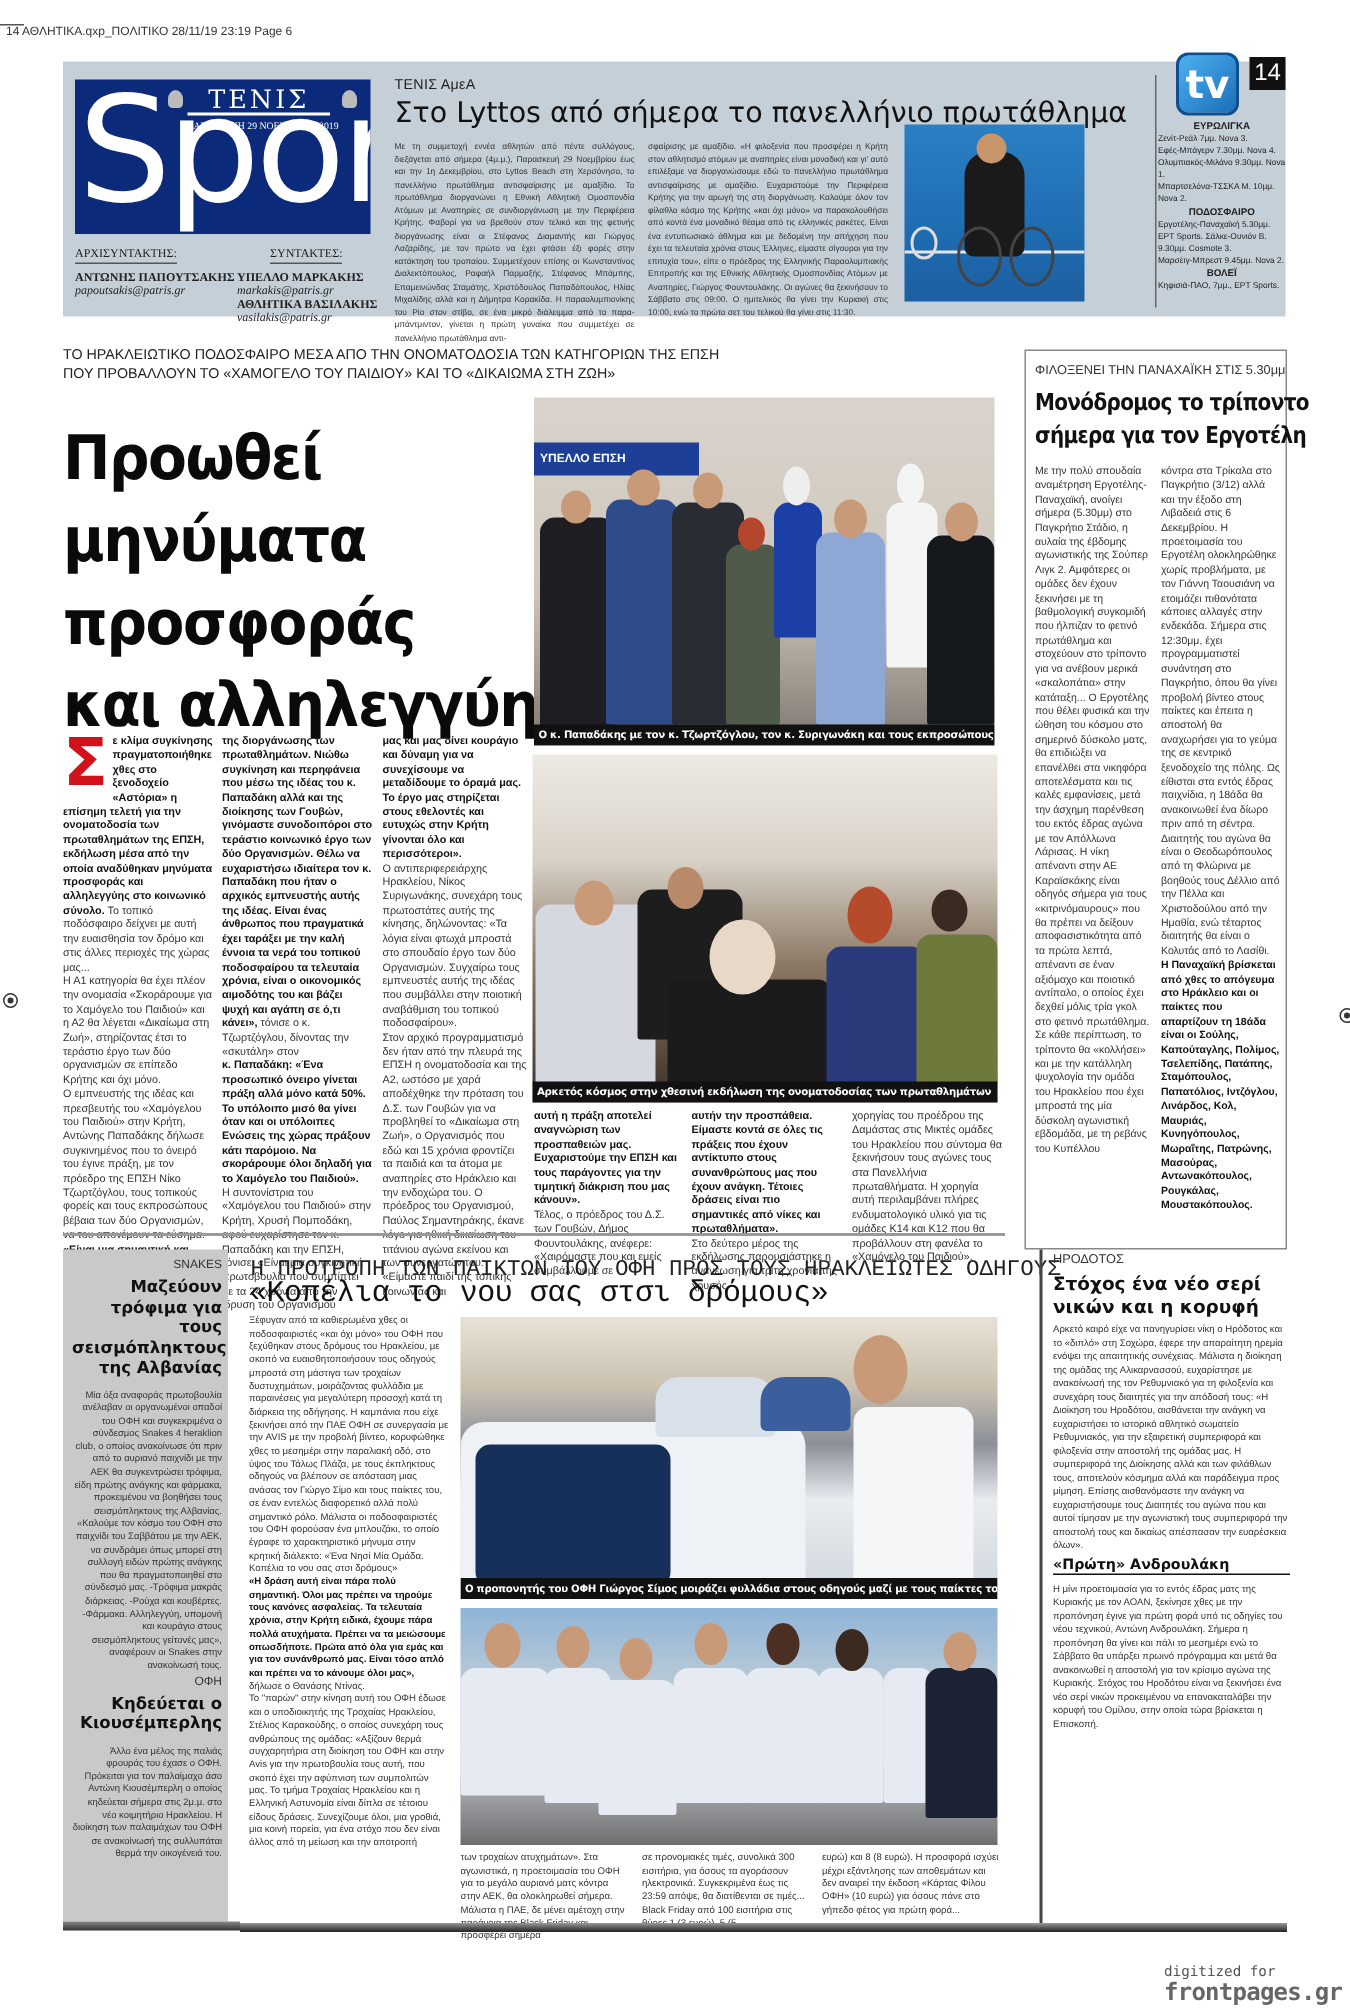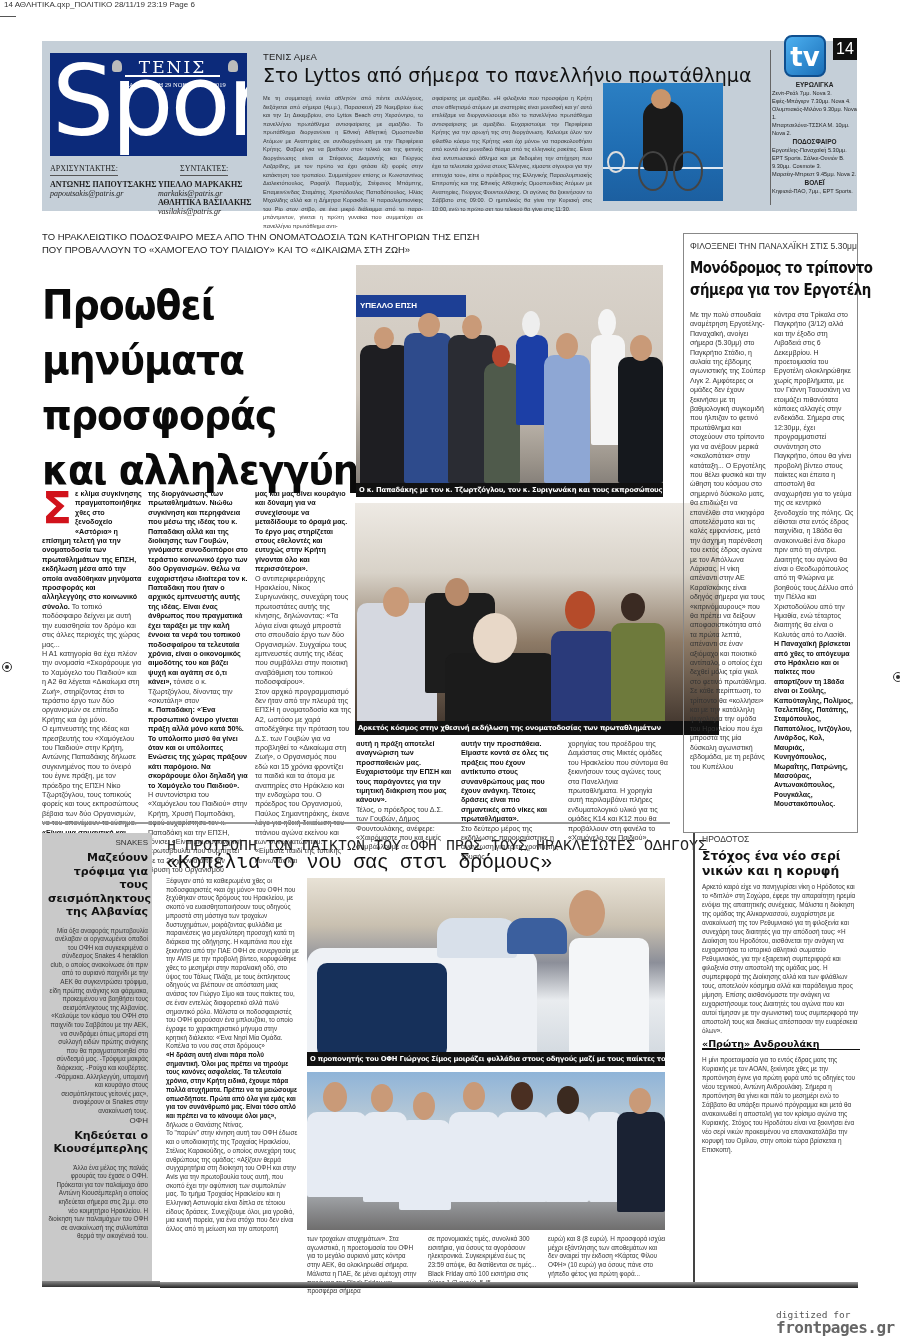--- a/index.html
+++ b/index.html
@@ -1,18 +1,18 @@
 <!DOCTYPE html>
 <html><head>
 <meta charset="utf-8">
 <style>
   * { box-sizing: border-box; margin: 0; padding: 0; }
   body { width: 900px; height: 1344px; background: #fff; font-family: "DejaVu Sans", sans-serif; color: #222; position: relative; overflow: hidden; }
   .abs { position: absolute; }
-  .slug { left: 4px; top: 0; font-size: 8px; color: #333; font-family: "Liberation Sans", sans-serif; }
+  .slug { left: 4px; top: 16px; font-size: 8px; color: #333; font-family: "Liberation Sans", sans-serif; }
   .cropmark { background: #555; }
 
   
   .header-band { left: 42px; top: 41px; width: 815px; height: 170px; background: #c5cfd8; }
   .masthead { left: 50px; top: 53px; width: 197px; height: 103px; background: #0c2a7a; overflow: hidden; }
   .masthead .brand { position: absolute; left: 75px; top: 6px; width: 95px; color: #fff; font-family: "DejaVu Serif", serif; font-size: 17px; letter-spacing: 2px; text-align: center; border-bottom: 2px solid #fff; line-height: 16px; }
   .masthead .date { position: absolute; left: 60px; top: 28px; width: 130px; color: #fff; font-family: "Liberation Serif", serif; font-size: 6.5px; text-align: center; }
   .masthead .sport { position: absolute; left: 2px; top: -2px; color: #fff; font-family: "DejaVu Sans", sans-serif; font-size: 98px; line-height: 100px; letter-spacing: -3px; }
   .masthead .badge { position: absolute; top: 7px; width: 10px; height: 12px; background: #bbb; border-radius: 50% 50% 3px 3px; }
   .staff { font-family: "Liberation Serif", serif; font-size: 8px; color: #222; }
@@ -43,21 +43,21 @@
   .photo1 { left: 356px; top: 265px; width: 307px; height: 232px; background: linear-gradient(180deg,#d9d3cb 0%,#cfc7bd 55%,#9a938a 85%,#7a7570 100%); }
   .photo1 .banner { position: absolute; left: 0; top: 30px; width: 110px; height: 22px; background: #1d3f95; color: #fff; font-size: 8px; font-weight: bold; line-height: 22px; padding-left: 4px; font-family: "Liberation Sans", sans-serif; }
   .person { position: absolute; border-radius: 10px 10px 2px 2px; }
   .person-head { position: absolute; border-radius: 50%; background: #c99a78; }
   .caption { position: absolute; left: 0; right: 0; bottom: 0; height: 14px; background: #111; color: #fff; font-family: "DejaVu Sans", sans-serif; font-size: 6.8px; line-height: 14px; padding-left: 3px; white-space: nowrap; overflow: hidden; font-weight: bold; transform-origin: left; letter-spacing: -0.2px; }
 
   .body-cols { font-family: "Liberation Sans", sans-serif; font-size: 7.2px; line-height: 9.4px; color: #333; text-align: left; }
   .body-cols b { color: #111; }
   .dropcap { float: left; font-family: "DejaVu Sans", sans-serif; font-size: 44px; line-height: 36px; color: #d1121b; font-weight: bold; margin-right: 3px; margin-top: 2px; }
 
-  .photo2 { left: 355px; top: 503px; width: 364px; height: 232px; background: linear-gradient(180deg,#eeeae4 0%,#d8d2c8 30%,#8d7a66 60%,#3a2f28 100%); }
+  .photo2 { left: 355px; top: 503px; width: 310px; height: 232px; background: linear-gradient(180deg,#eeeae4 0%,#d8d2c8 30%,#8d7a66 60%,#3a2f28 100%); }
 
   .hr-grey { background: #9a9a9a; height: 2px; }
 
   
   .ergo-box { left: 683px; top: 233px; width: 175px; height: 600px; border: 1px solid #888; }
   .ergo-kicker { left: 690px; top: 241px; font-family: "Liberation Sans", sans-serif; font-size: 8.5px; color: #333; }
   .ergo-title { left: 690px; top: 257px; width: 170px; font-family: "DejaVu Sans", sans-serif; font-weight: bold; font-size: 15.5px; line-height: 22px; color: #111; letter-spacing: -0.5px; transform: scaleX(0.86); transform-origin: left; white-space: nowrap; }
   .ergo-col { font-family: "Liberation Sans", sans-serif; font-size: 7px; line-height: 9.4px; color: #333; }
   .ergo-col b { color: #111; }
 
@@ -75,21 +75,21 @@
   .photo3 { left: 307px; top: 878px; width: 358px; height: 188px; background: linear-gradient(180deg,#e8e2d6 0%,#c9c0b0 25%,#8c8f99 45%,#e9ecef 65%,#cfd6dd 100%); }
   .photo4 { left: 307px; top: 1072px; width: 358px; height: 158px; background: linear-gradient(180deg,#8fb4d8 0%,#b8c9d6 30%,#c9cfd6 60%,#6f6e6e 100%); }
   .car { position: absolute; border-radius: 16px 16px 4px 4px; }
   .tshirt { position: absolute; background: #e6ebf3; border-radius: 10px 10px 2px 2px; }
 
   
   .herod-rule { left: 693px; top: 833px; width: 2px; height: 455px; background: #444; }
   .herod-kicker { left: 702px; top: 834px; font-family: "Liberation Sans", sans-serif; font-size: 8.5px; color: #333; }
   .herod-title { left: 702px; top: 849px; width: 170px; font-family: "DejaVu Sans", sans-serif; font-size: 12.3px; line-height: 15px; color: #111; font-weight: bold; }
   .herod-text { left: 702px; top: 882px; width: 158px; font-family: "Liberation Sans", sans-serif; font-size: 6.4px; line-height: 9px; color: #333; }
-  .sub-head { font-family: "DejaVu Sans", sans-serif; font-weight: bold; font-size: 9.5px; color: #111; border-bottom: 1.5px solid #111; margin: 4px 0 5px 0; padding-bottom: 1px; text-decoration: underline; }
+  .sub-head { font-family: "DejaVu Sans", sans-serif; font-weight: bold; font-size: 9.5px; color: #111; border-bottom: 1.5px solid #111; margin: 4px 0 5px 0; padding-bottom: 1px; }
 
   .bottom-bar { left: 160px; top: 1282px; width: 698px; height: 6px; background: linear-gradient(180deg,#999 0%,#444 70%,#222 100%); }
 
   .watermark { left: 776px; top: 1308px; text-align: left; color: #555; font-family: "DejaVu Sans Mono", monospace; line-height: 13px; }
   .watermark .l1 { font-size: 9.5px; }
   .watermark .l2 { font-size: 16px; font-weight: bold; color: #666; letter-spacing: -0.5px; }
 
   .reg { width: 10px; height: 10px; border: 1px solid #333; border-radius: 50%; }
   .reg::after { content: ""; position: absolute; left: 2px; top: 2px; width: 4px; height: 4px; background: #333; border-radius: 50%; }
 </style>

